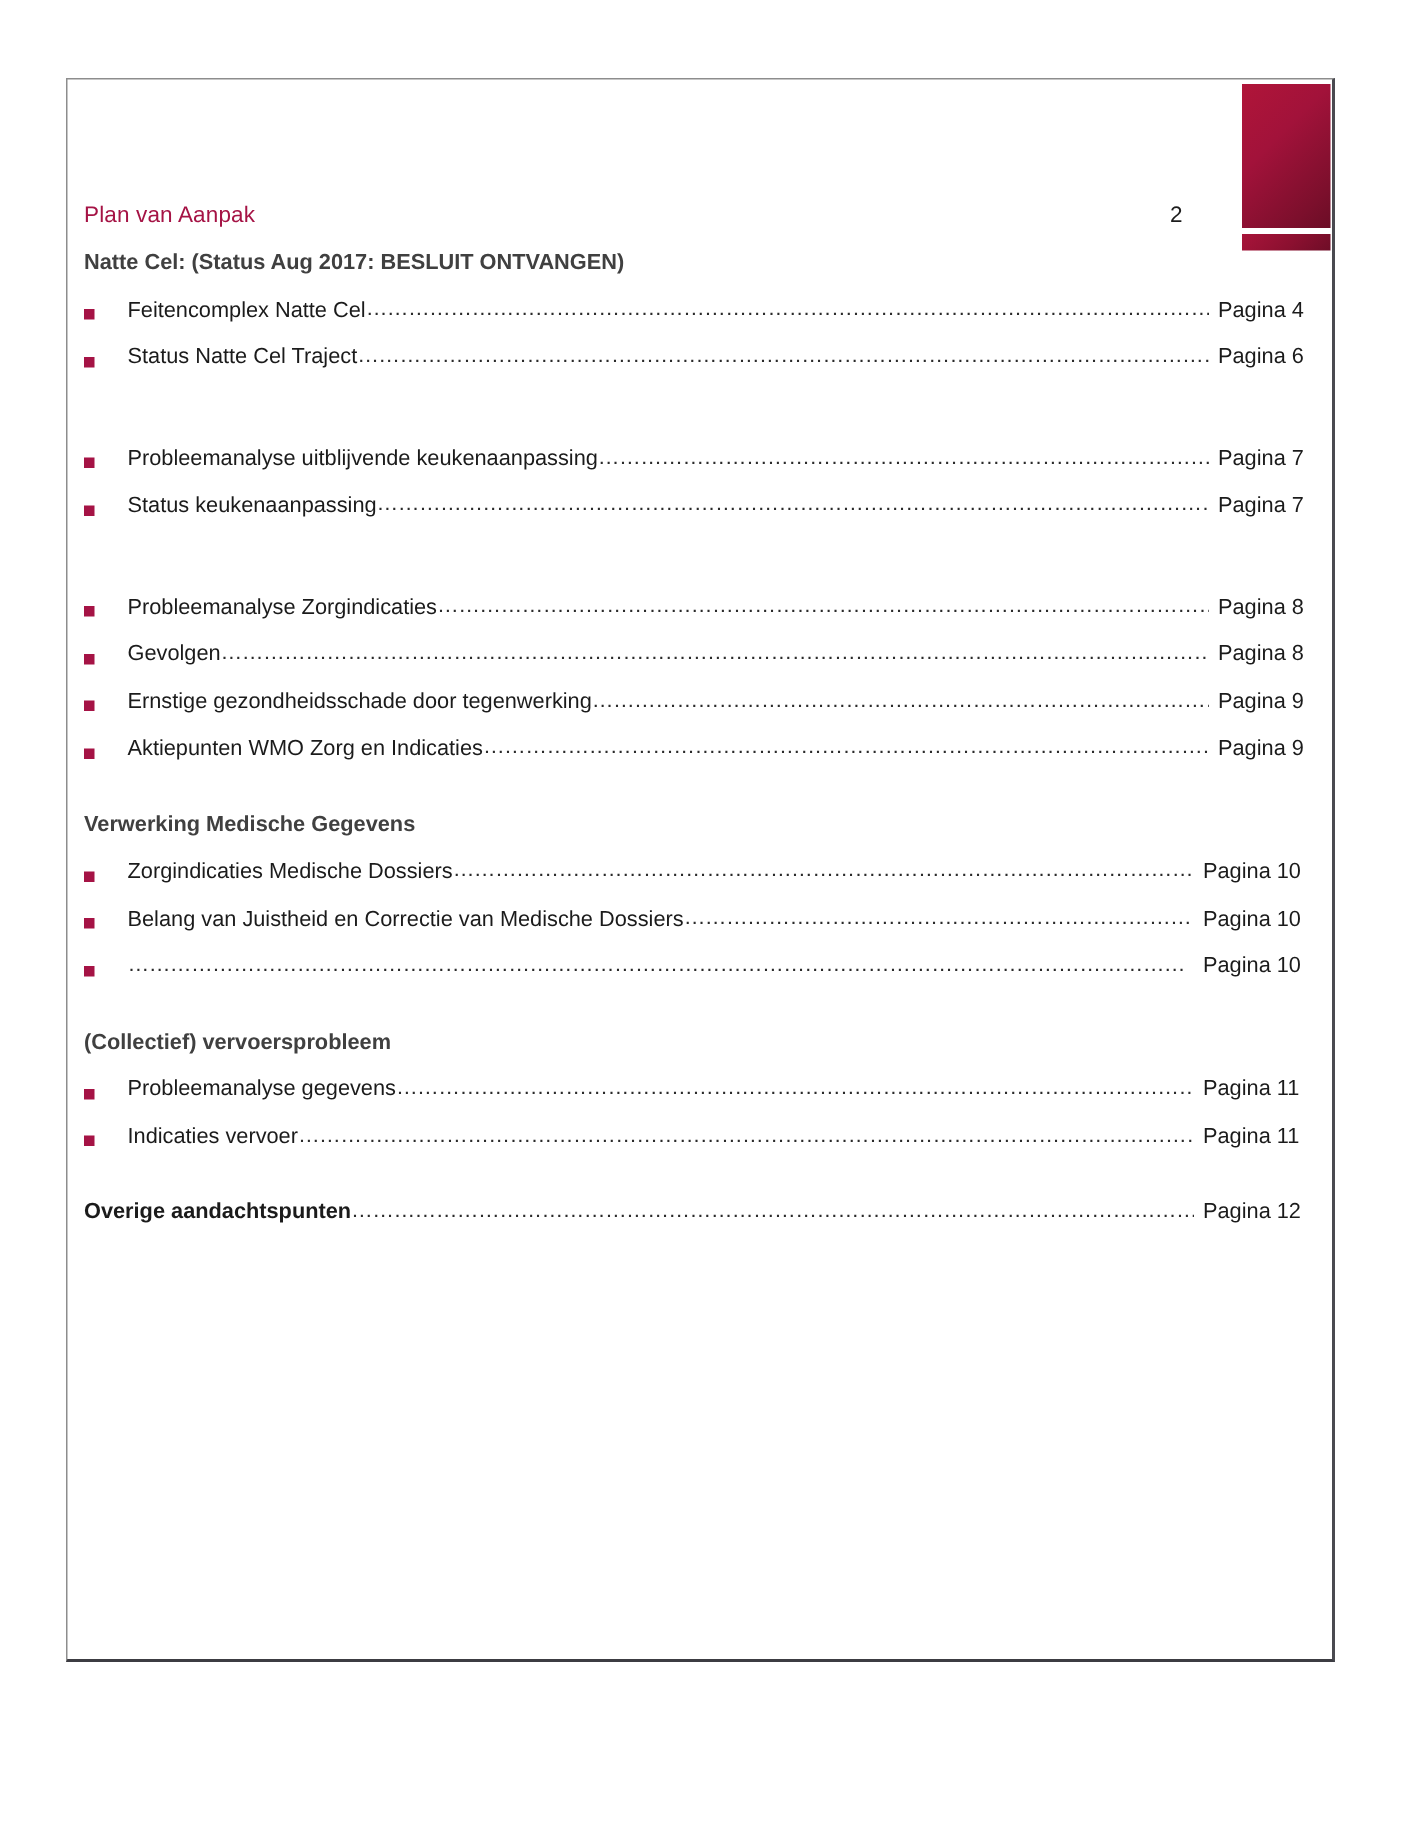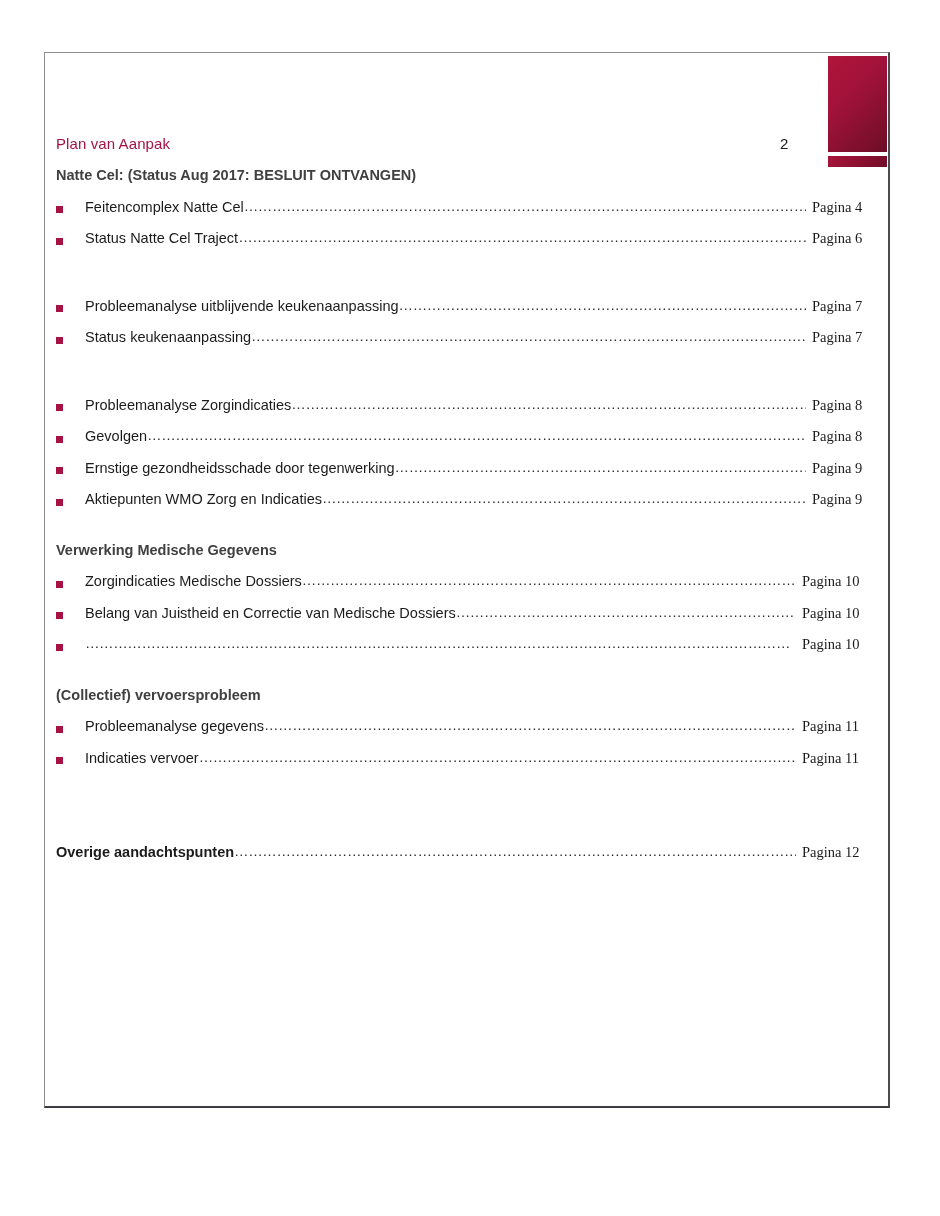--- a/index.html
+++ b/index.html
@@ -122,26 +122,25 @@
     font-size: 14.5px;
     letter-spacing: -0.4px;
     margin: 0 0 0 0;
     position: relative;
     top: -1px;
   }
   .row-page {
     flex: 0 0 auto;
     text-align: left;
     padding-left: 6px;
-    font-family: Liberation Serif, serif;
   }
 
   
   .toc-row.bold-row { font-weight: bold; }
-  .toc-row.bold-row .row-label { padding-left: 0; margin-top: 44px; }
+  .toc-row.bold-row .row-label { padding-left: 0; }
   .toc-row.bold-row .row-leader { font-weight: normal; }
   .toc-row.bold-row .row-page { font-weight: normal; }
 
   
   .w-narrow .row-page { width: 76px; }
   .w-wide   .row-page { width: 86px; }
 
   
   .gap-after-heading { height: 17px; }
   .gap-between-sections { height: 36px; }

